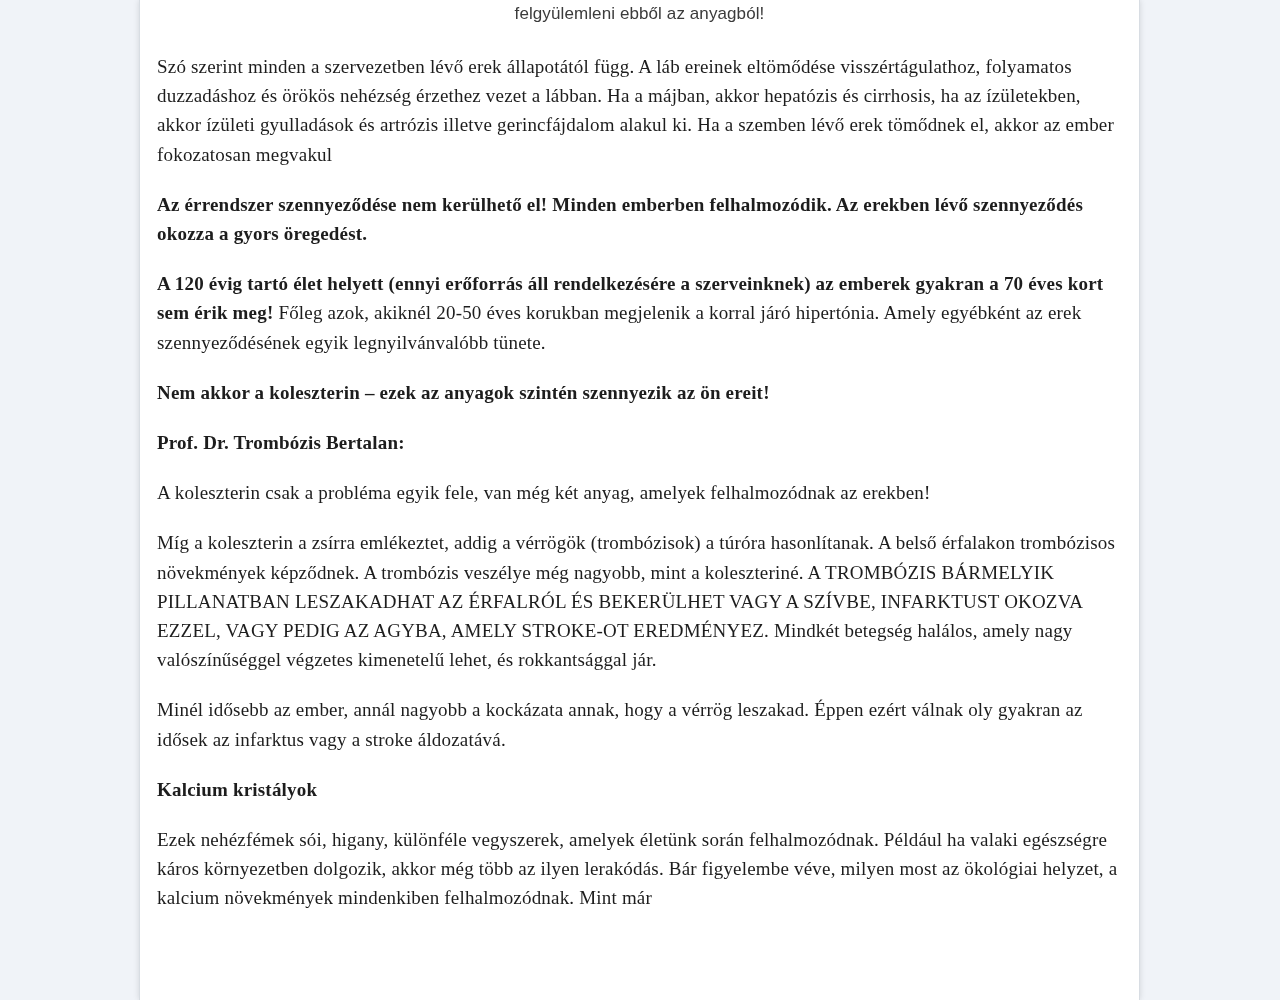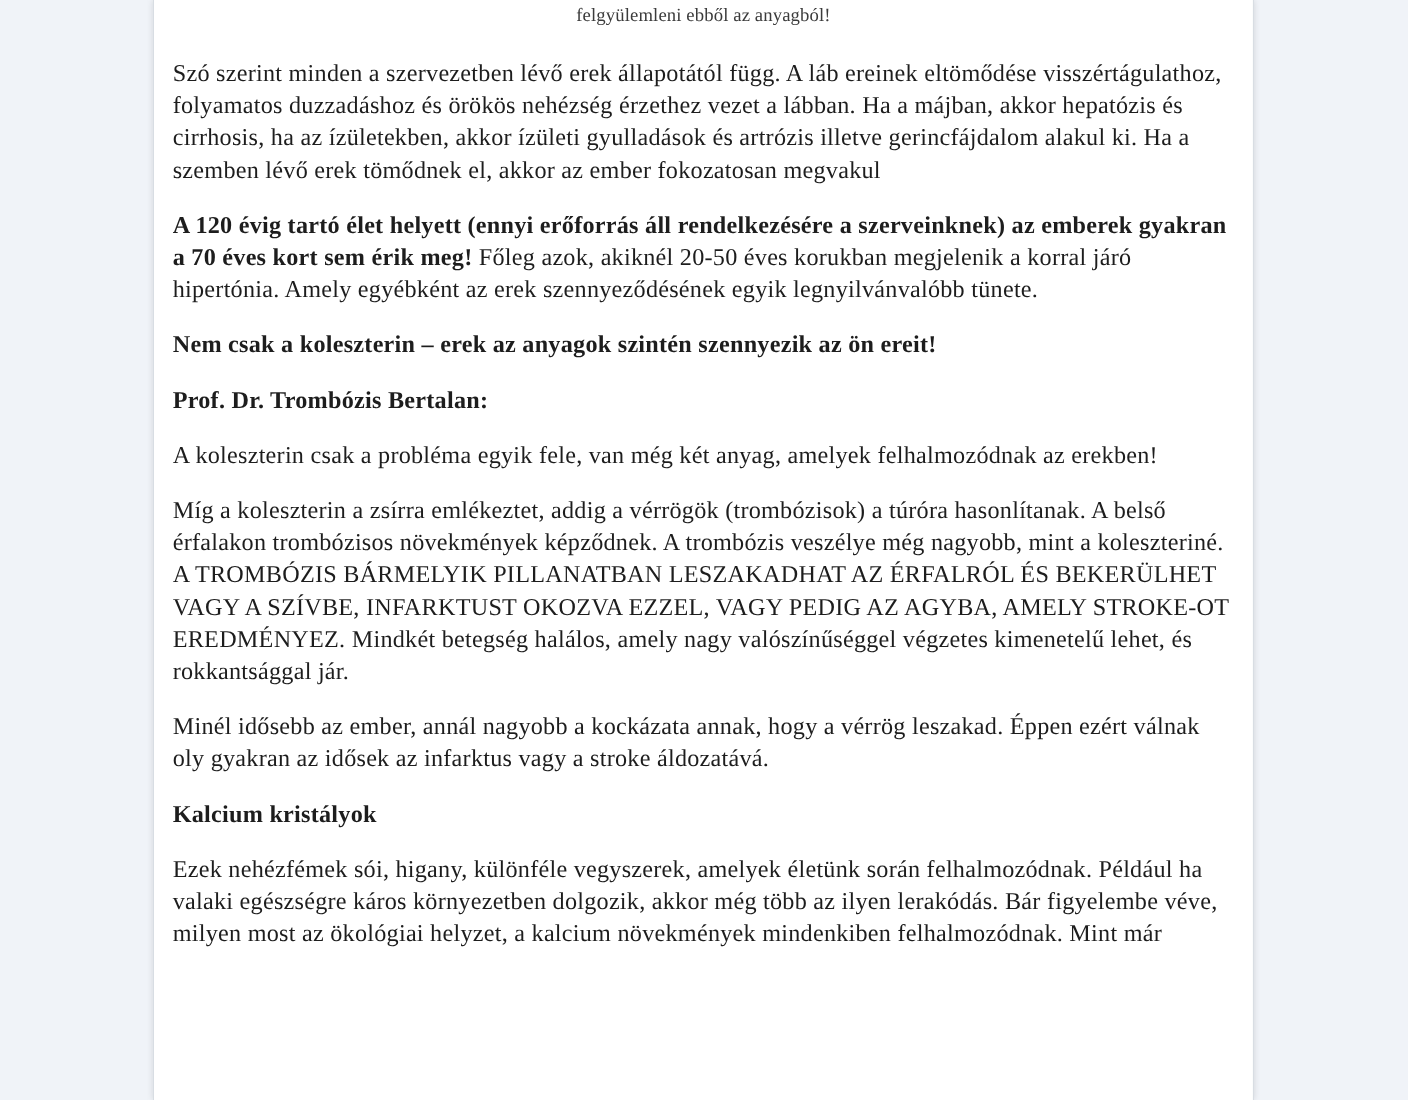--- a/index.html
+++ b/index.html
@@ -30,40 +30,40 @@
     height: 1000px;
     background: #ffffff;
     border-left: 1px solid #d8dde3;
     border-right: 1px solid #d8dde3;
     box-shadow: 0 0 6px rgba(0,0,0,0.13);
     overflow: hidden;
   }
 
   
   .top-caption {
-    font-family: Liberation Serif, serif;
+    font-family: Liberation Sans, sans-serif;
     font-size: 17px;
     line-height: 22px;
     color: #3b3b3b;
     text-align: center;
     margin: 0;
     padding: 0 17px;
     position: relative;
     top: 3px;
     letter-spacing: 0.1px;
   }
 
   .article-body {
     padding: 0 17px 0 17px;
     margin-top: 30px;
   }
 
   .article-body p {
     margin: 0 0 21px 0;
-    font-size: 22px;
+    font-size: 19px;
     line-height: 29.2px;
     color: #1d1d1d;
     text-align: left;
     letter-spacing: 0.01em;
   }
 
   .article-body p.b,
   .article-body p.head {
     font-weight: 700;
   }
@@ -81,25 +81,26 @@
 
 <div id="page">
   <div id="content-card">
 
     <div class="top-caption">felgyülemleni ebből az anyagból!</div>
 
     <div class="article-body">
 
       <p class="">Szó szerint minden a szervezetben lévő erek állapotától függ. A láb ereinek eltömődése visszértágulathoz, folyamatos duzzadáshoz és örökös nehézség érzethez vezet a lábban. Ha a májban, akkor hepatózis és cirrhosis, ha az ízületekben, akkor ízületi gyulladások és artrózis illetve gerincfájdalom alakul ki. Ha a szemben lévő erek tömődnek el, akkor az ember fokozatosan megvakul</p>
 
+      <p class="b">Az érrendszer szennyeződése nem kerülhető el! Minden emberben felhalmozódik. Az erekben lévő szennyeződés okozza a gyors öregedést.</p>
 
 
       <p class=""><strong>A 120 évig tartó élet helyett (ennyi erőforrás áll rendelkezésére a szerveinknek) az emberek gyakran a 70 éves kort sem érik meg!</strong><span> Főleg azok, akiknél 20-50 éves korukban megjelenik a korral járó hipertónia. Amely egyébként az erek szennyeződésének egyik legnyilvánvalóbb tünete.</span></p>
 
-      <p class="b">Nem csak a koleszterin – erek az anyagok szintén szennyezik az ön ereit!</p>
+      <p class="b">Nem akkor a koleszterin – ezek az anyagok szintén szennyezik az ön ereit!</p>
 
       <p class="b">Prof. Dr. Trombózis Bertalan:</p>
 
       <p class="">A koleszterin csak a probléma egyik fele, van még két anyag, amelyek felhalmozódnak az erekben!</p>
 
 
       <p class="">Míg a koleszterin a zsírra emlékeztet, addig a vérrögök (trombózisok) a túróra hasonlítanak. A belső érfalakon trombózisos növekmények képződnek. A trombózis veszélye még nagyobb, mint a koleszteriné. A TROMBÓZIS BÁRMELYIK PILLANATBAN LESZAKADHAT AZ ÉRFALRÓL ÉS BEKERÜLHET VAGY A SZÍVBE, INFARKTUST OKOZVA EZZEL, VAGY PEDIG AZ AGYBA, AMELY STROKE-OT EREDMÉNYEZ. Mindkét betegség halálos, amely nagy valószínűséggel végzetes kimenetelű lehet, és rokkantsággal jár.</p>
 
       <p class="">Minél idősebb az ember, annál nagyobb a kockázata annak, hogy a vérrög leszakad. Éppen ezért válnak oly gyakran az idősek az infarktus vagy a stroke áldozatává.</p>
 

